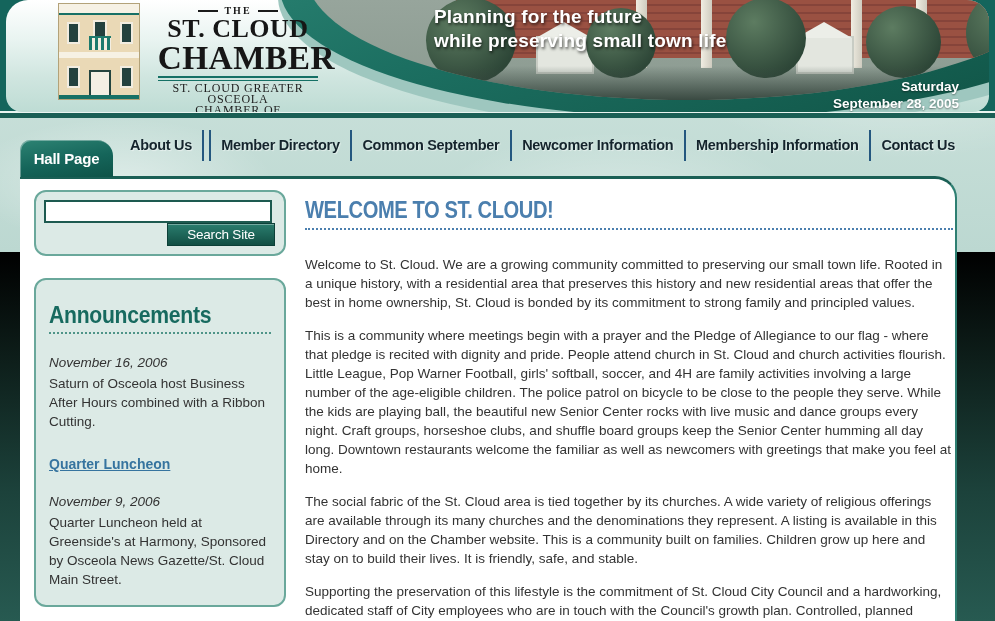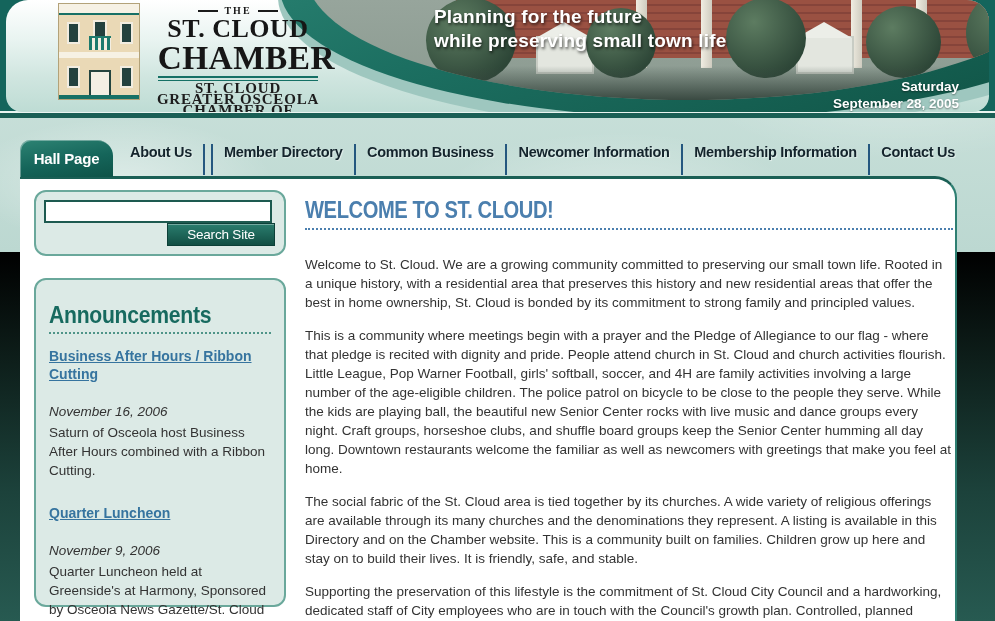--- a/index.html
+++ b/index.html
@@ -50,29 +50,29 @@
   .lb-win{position:absolute;width:13px;height:22px;background:#22413f;border:2px solid #f1ece0;box-sizing:border-box;}
   .lb-balcony{position:absolute;left:30px;top:32px;width:22px;height:12px;background:repeating-linear-gradient(90deg,#1c7a6d 0 3px,#f3eee1 3px 6px);border-top:2px solid #1c7a6d;}
   .lb-door{position:absolute;left:30px;top:66px;width:22px;height:28px;background:#f3efe4;border:2px solid #24443f;box-sizing:border-box;}
   .lb-base{position:absolute;left:0;bottom:0;width:100%;height:4px;background:#177065;}
   .logo-text{width:164px;margin-left:16px;text-align:center;font-family:"Liberation Serif",serif;color:#161616;}
   .logo-the{display:flex;align-items:center;justify-content:center;gap:6px;font-size:10px;font-weight:bold;letter-spacing:2px;margin-top:2px;}
   .logo-the .dash{display:inline-block;width:20px;height:2px;background:#1b1b1b;}
   .logo-l1{font-size:26px;font-weight:bold;line-height:26px;letter-spacing:.5px;}
   .logo-l2{font-size:34px;font-weight:bold;line-height:31px;letter-spacing:.5px;transform:scaleX(.98);transform-origin:center;}
   .logo-rule{height:2px;border-top:2px solid #147065;border-bottom:1px solid #147065;margin:3px 2px 2px 2px;}
-  .logo-sub{font-size:15px;font-weight:bold;letter-spacing:.8px;line-height:11px;color:#1d1d1d;}
+  .logo-sub{font-size:12px;font-weight:normal;letter-spacing:.8px;line-height:11px;color:#1d1d1d;}
 
   
   .tab-active{position:absolute;left:20px;top:140px;width:93px;height:37px;z-index:9;
     border-radius:10px 16px 0 0;background:linear-gradient(170deg,#2d8373 0%,#15655a 55%,#0e5348 100%);
     box-shadow:inset 1px 1px 0 rgba(255,255,255,.35);
     color:#fff;font-weight:bold;font-size:15px;text-align:center;line-height:37px;letter-spacing:-.2px;cursor:pointer;}
-  .navbar{position:absolute;left:124px;top:144px;right:34px;height:37px;z-index:8;
-    display:flex;align-items:flex-start;justify-content:space-between;}
+  .navbar{position:absolute;left:124px;top:124px;right:34px;height:37px;z-index:8;
+    display:flex;align-items:flex-end;justify-content:space-between;}
   .nav-item{font-weight:bold;font-size:14.5px;letter-spacing:-.3px;color:#14242c;padding:0 6px 8px 6px;white-space:nowrap;
     text-shadow:1px 1px 1px rgba(255,255,255,.5);cursor:pointer;}
   .nav-sep{width:2px;height:31px;background:#24577f;}
 
   
   .content-box{position:absolute;left:20px;top:176px;width:937px;height:460px;box-sizing:border-box;
     background:#ffffff;border-top:3px solid #1a5f55;border-right:2px solid #2e7f72;border-top-right-radius:22px;}
 
   
   .side-box{position:absolute;left:14px;width:252px;box-sizing:border-box;background:#dceae6;
@@ -165,42 +165,41 @@
     </div>
   </div>
 
   <div class="tab-active">Hall Page</div>
   <div class="navbar">
     <span class="nav-item">About Us</span>
     <span class="nav-sep"></span>
     <span class="nav-sep"></span>
     <span class="nav-item">Member Directory</span>
     <span class="nav-sep"></span>
-    <span class="nav-item">Common Business</span>
+    <span class="nav-item">Common September</span>
     <span class="nav-sep"></span>
     <span class="nav-item">Newcomer Information</span>
     <span class="nav-sep"></span>
     <span class="nav-item">Membership Information</span>
     <span class="nav-sep"></span>
     <span class="nav-item">Contact Us</span>
   </div>
 
   <div class="content-box">
 
     <div class="side-box search-box">
       <input class="search-input" type="text" placeholder="" style="">
       <div class="search-btn">Search Site</div>
     </div>
 
     <div class="side-box ann-box">
       <div class="ann-heading">Announcements</div>
       <div class="ann-dots"></div>
 
       <div class="ann-item">
-        <a class="ann-link">Business After Hours / Ribbon Cutting</a>
         <div class="ann-date">November 16, 2006</div>
         <div class="ann-text">Saturn of Osceola host Business After Hours combined with a Ribbon Cutting.</div>
       </div>
 
       <div class="ann-item">
         <a class="ann-link">Quarter Luncheon</a>
         <div class="ann-date">November 9, 2006</div>
         <div class="ann-text">Quarter Luncheon held at Greenside's at Harmony, Sponsored by Osceola News Gazette/St. Cloud Main Street.</div>
       </div>
     </div>

